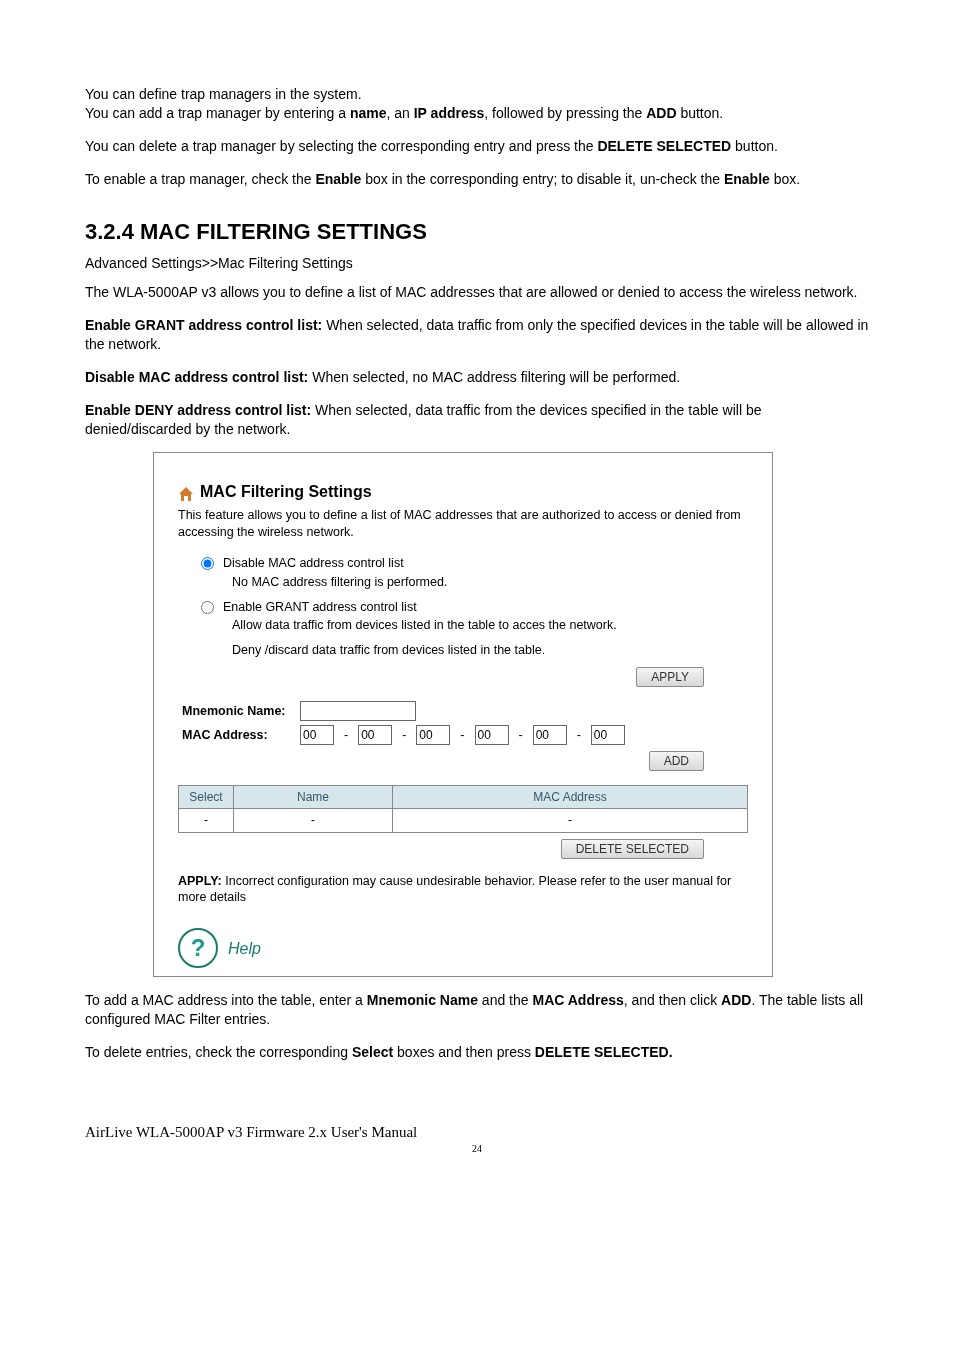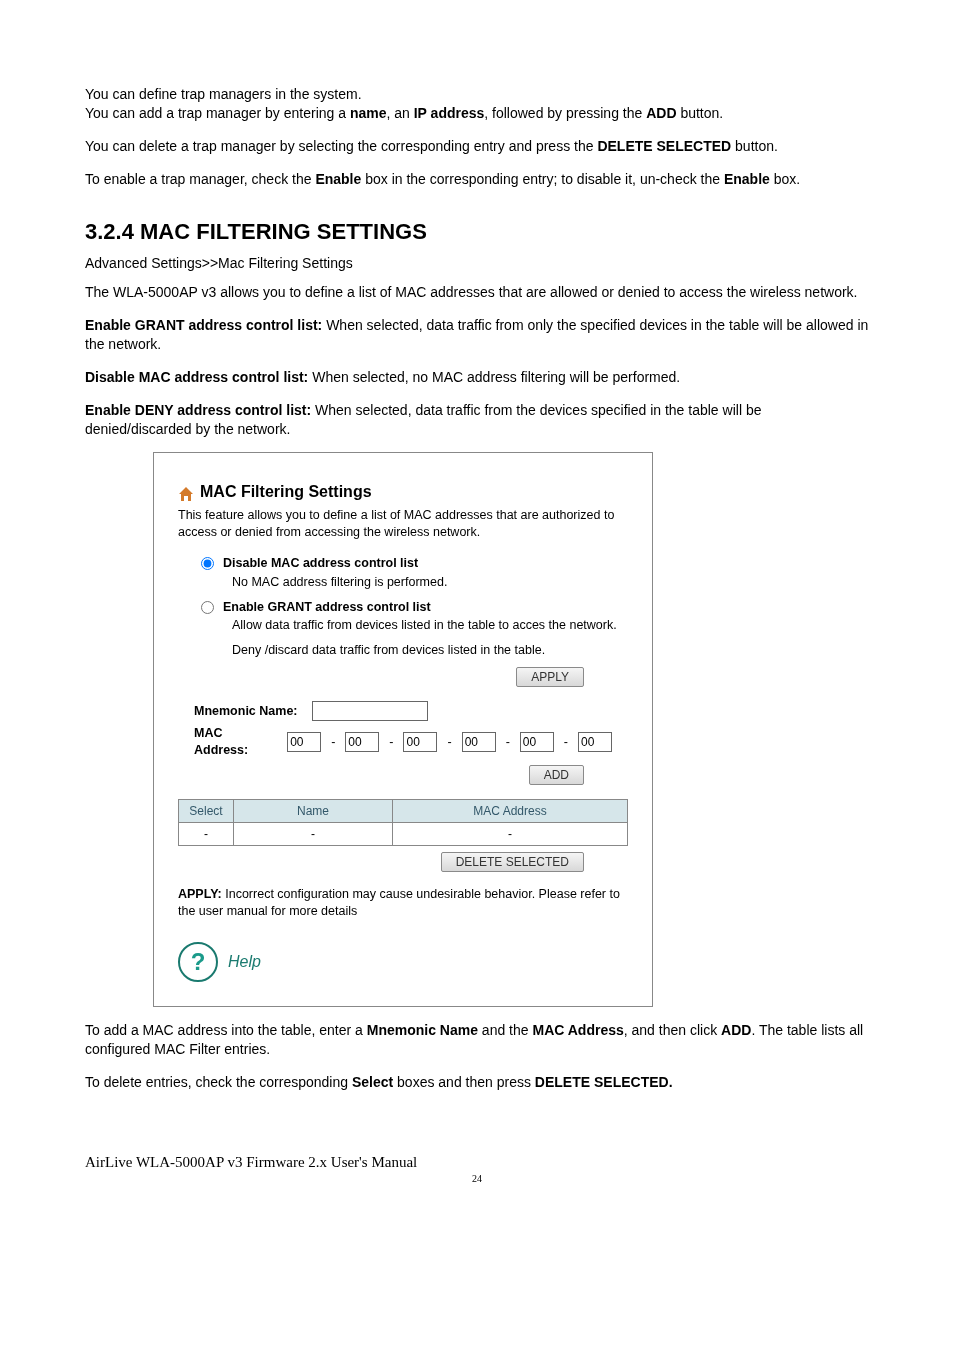--- a/index.html
+++ b/index.html
@@ -22,59 +22,59 @@
     font-size: 22px;
     font-weight: bold;
     margin: 28px 0 8px 0;
   }
   .breadcrumb { margin-bottom: 10px; }
   .bold { font-weight: bold; }
 
   .panel {
     border: 1px solid #888;
     margin: 14px 0 14px 68px;
-    width: 500px;
-    padding: 28px 24px 24px 24px;
+    width: 620px;
+    padding: 28px 24px 8px 24px;
     box-sizing: border-box;
     font-size: 12.5px;
     line-height: 1.35;
   }
   .panel-heading {
     font-size: 16px;
     font-weight: bold;
     display: flex;
     align-items: center;
     gap: 6px;
     margin-bottom: 4px;
   }
   .home-icon {
     width: 16px; height: 14px; display:inline-block;
     color:#d47a2a;
   }
   .panel-desc { margin-bottom: 14px; }
   .radio-group { margin: 0 0 8px 18px; }
   .radio-item { display:flex; align-items:flex-start; gap:6px; margin-bottom:2px;}
   .radio-item input[type=radio]{ margin-top:2px; }
-  .radio-label { font-weight:bold; }
+  .radio-label { font-weight:normal; }
   .radio-desc { margin: 0 0 8px 36px; }
 
   .btn {
     display:inline-block;
     border:1px solid #8a8a8a;
     border-radius: 2px;
     padding: 2px 14px;
     font-size:12px;
     background: linear-gradient(#f5f5f5,#d8d8d8);
     color:#333;
     cursor:pointer;
     font-family: Arial, Helvetica, sans-serif;
   }
   .btn-row-right { text-align:right; margin: 6px 44px 14px 0; }
 
-  .form-line { display:flex; align-items:center; gap:8px; margin:4px 16px; }
+  .form-line { display:flex; align-items:center; gap:8px; margin:4px 4px; }
   .form-label { font-weight:bold; width:110px; }
   .text-input { border:1px solid #666; height:18px; font-size:12px; padding:0 2px; }
   .mnemonic-input { width:110px; }
   .mac-input { width:28px; text-align:left; }
   .mac-sep { margin:0 2px; }
 
   .mac-table {
     width: 100%;
     border-collapse: collapse;
     margin: 10px 0 6px 0;

